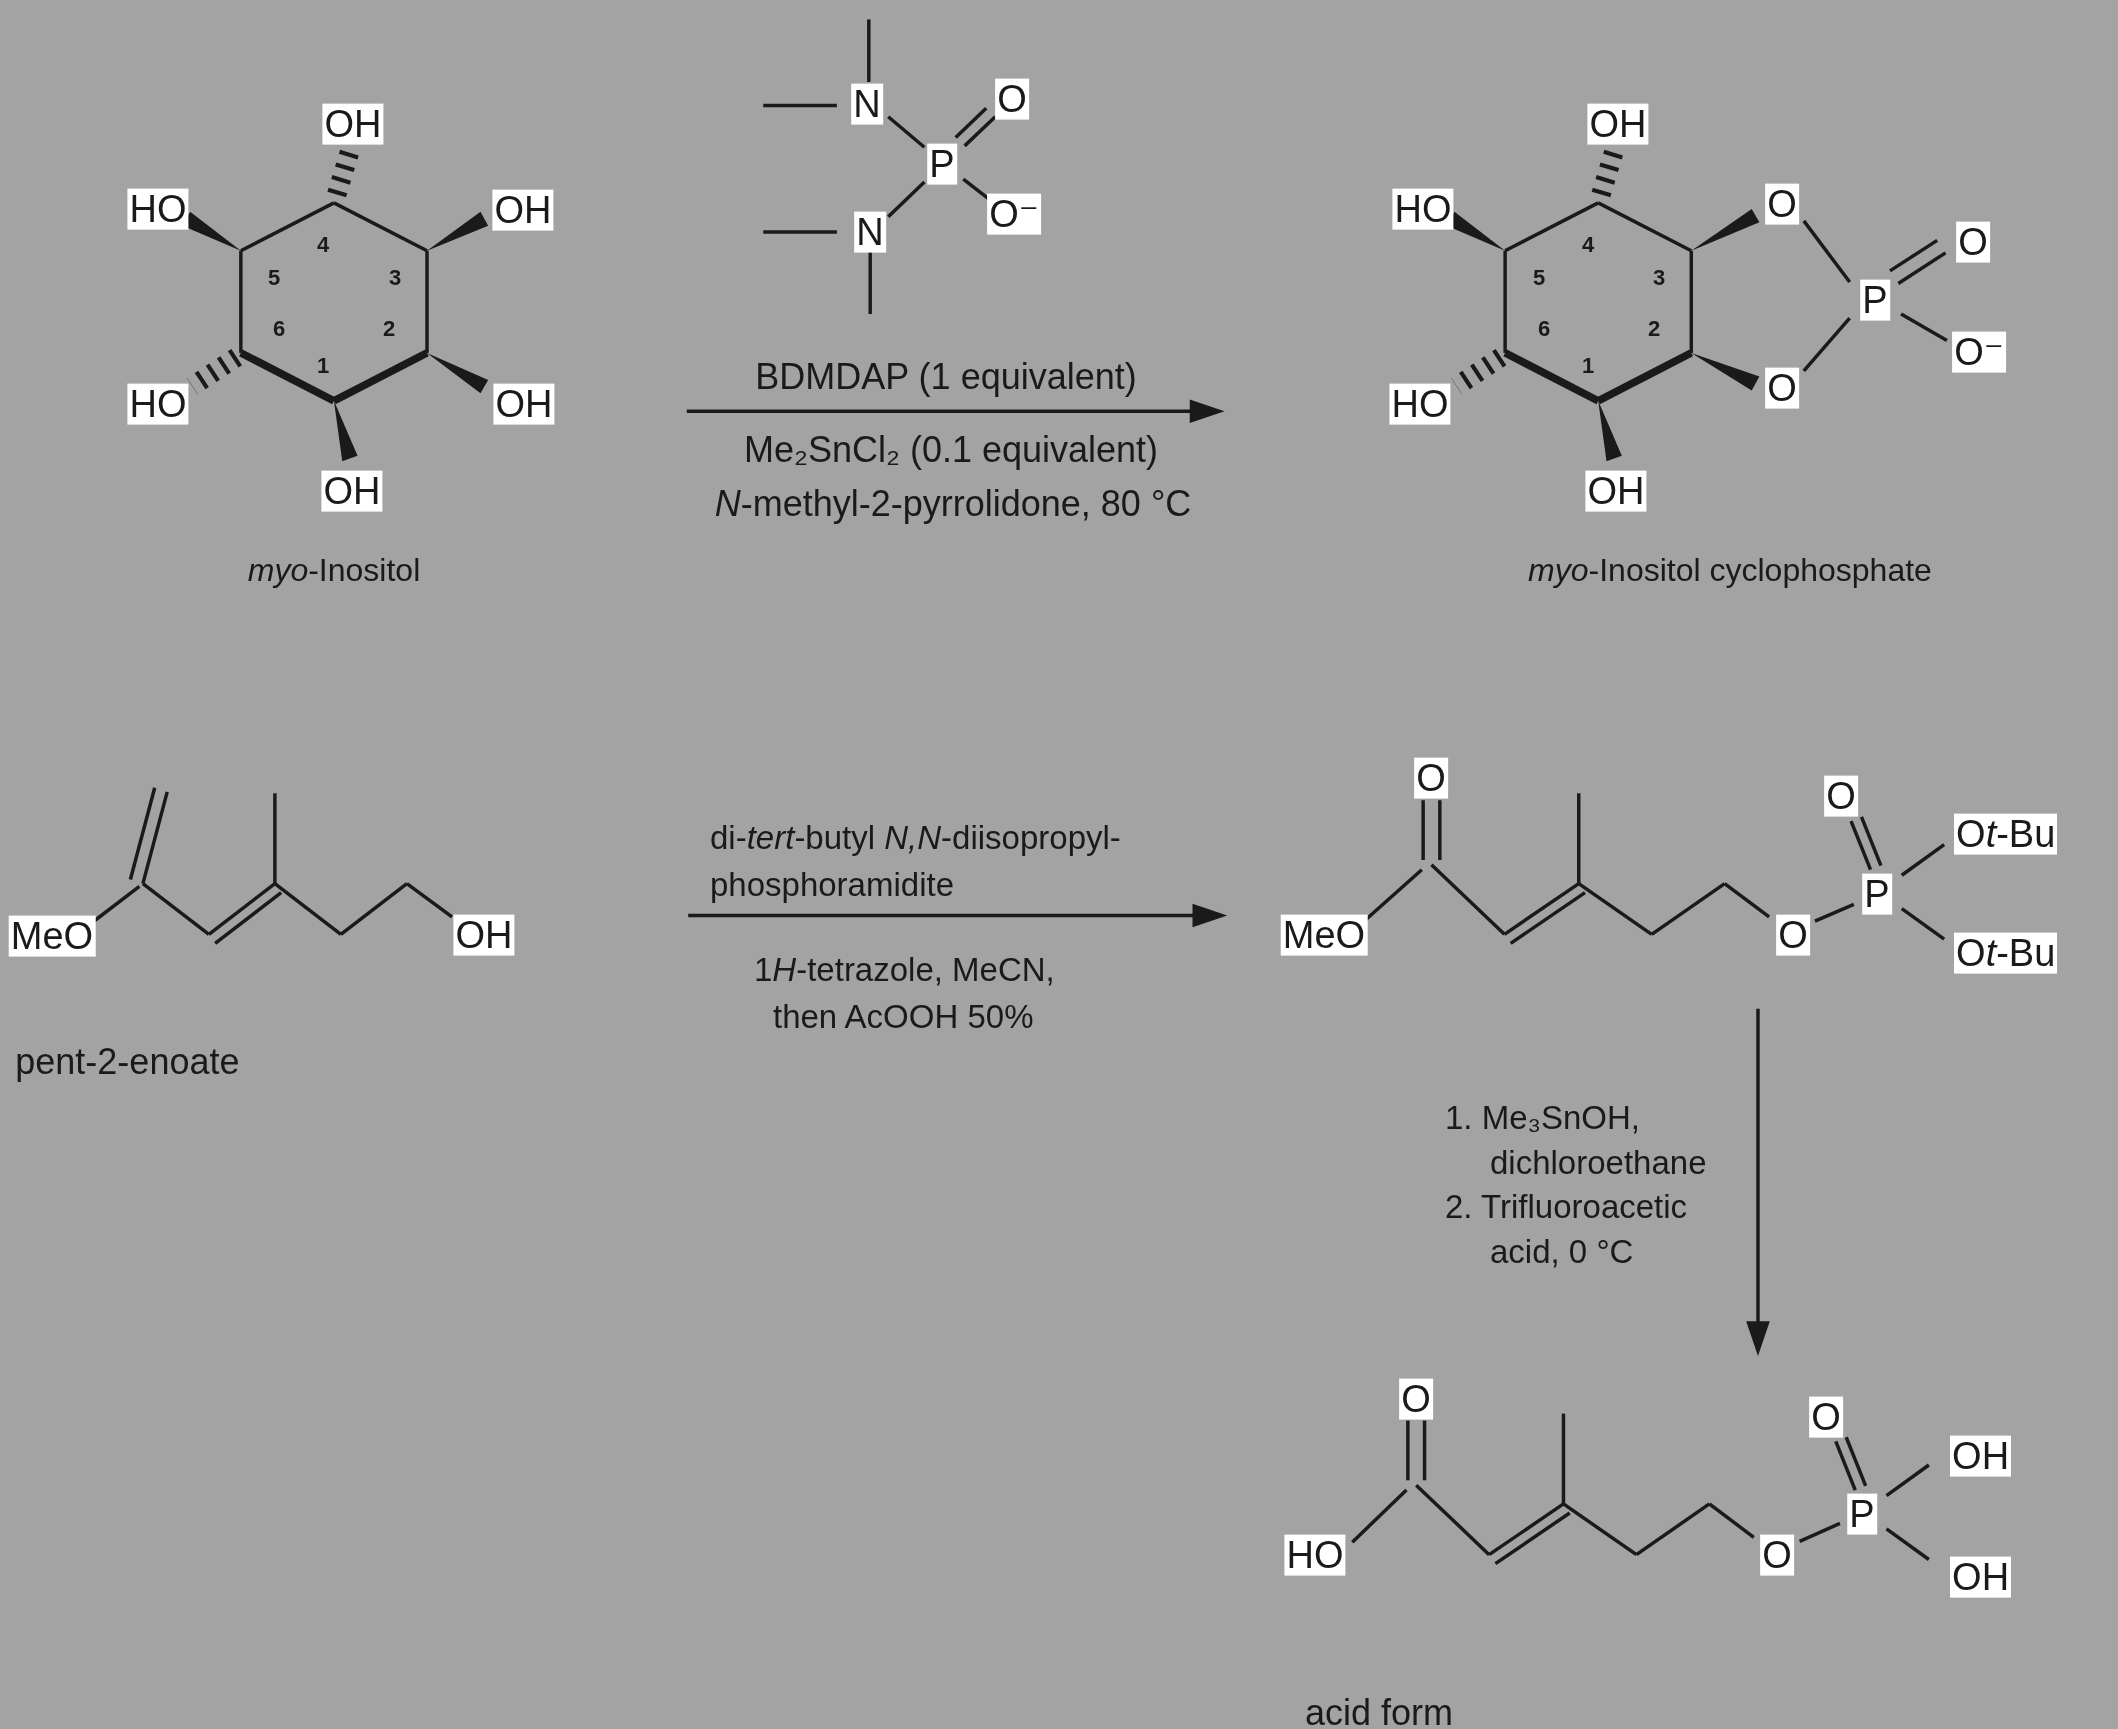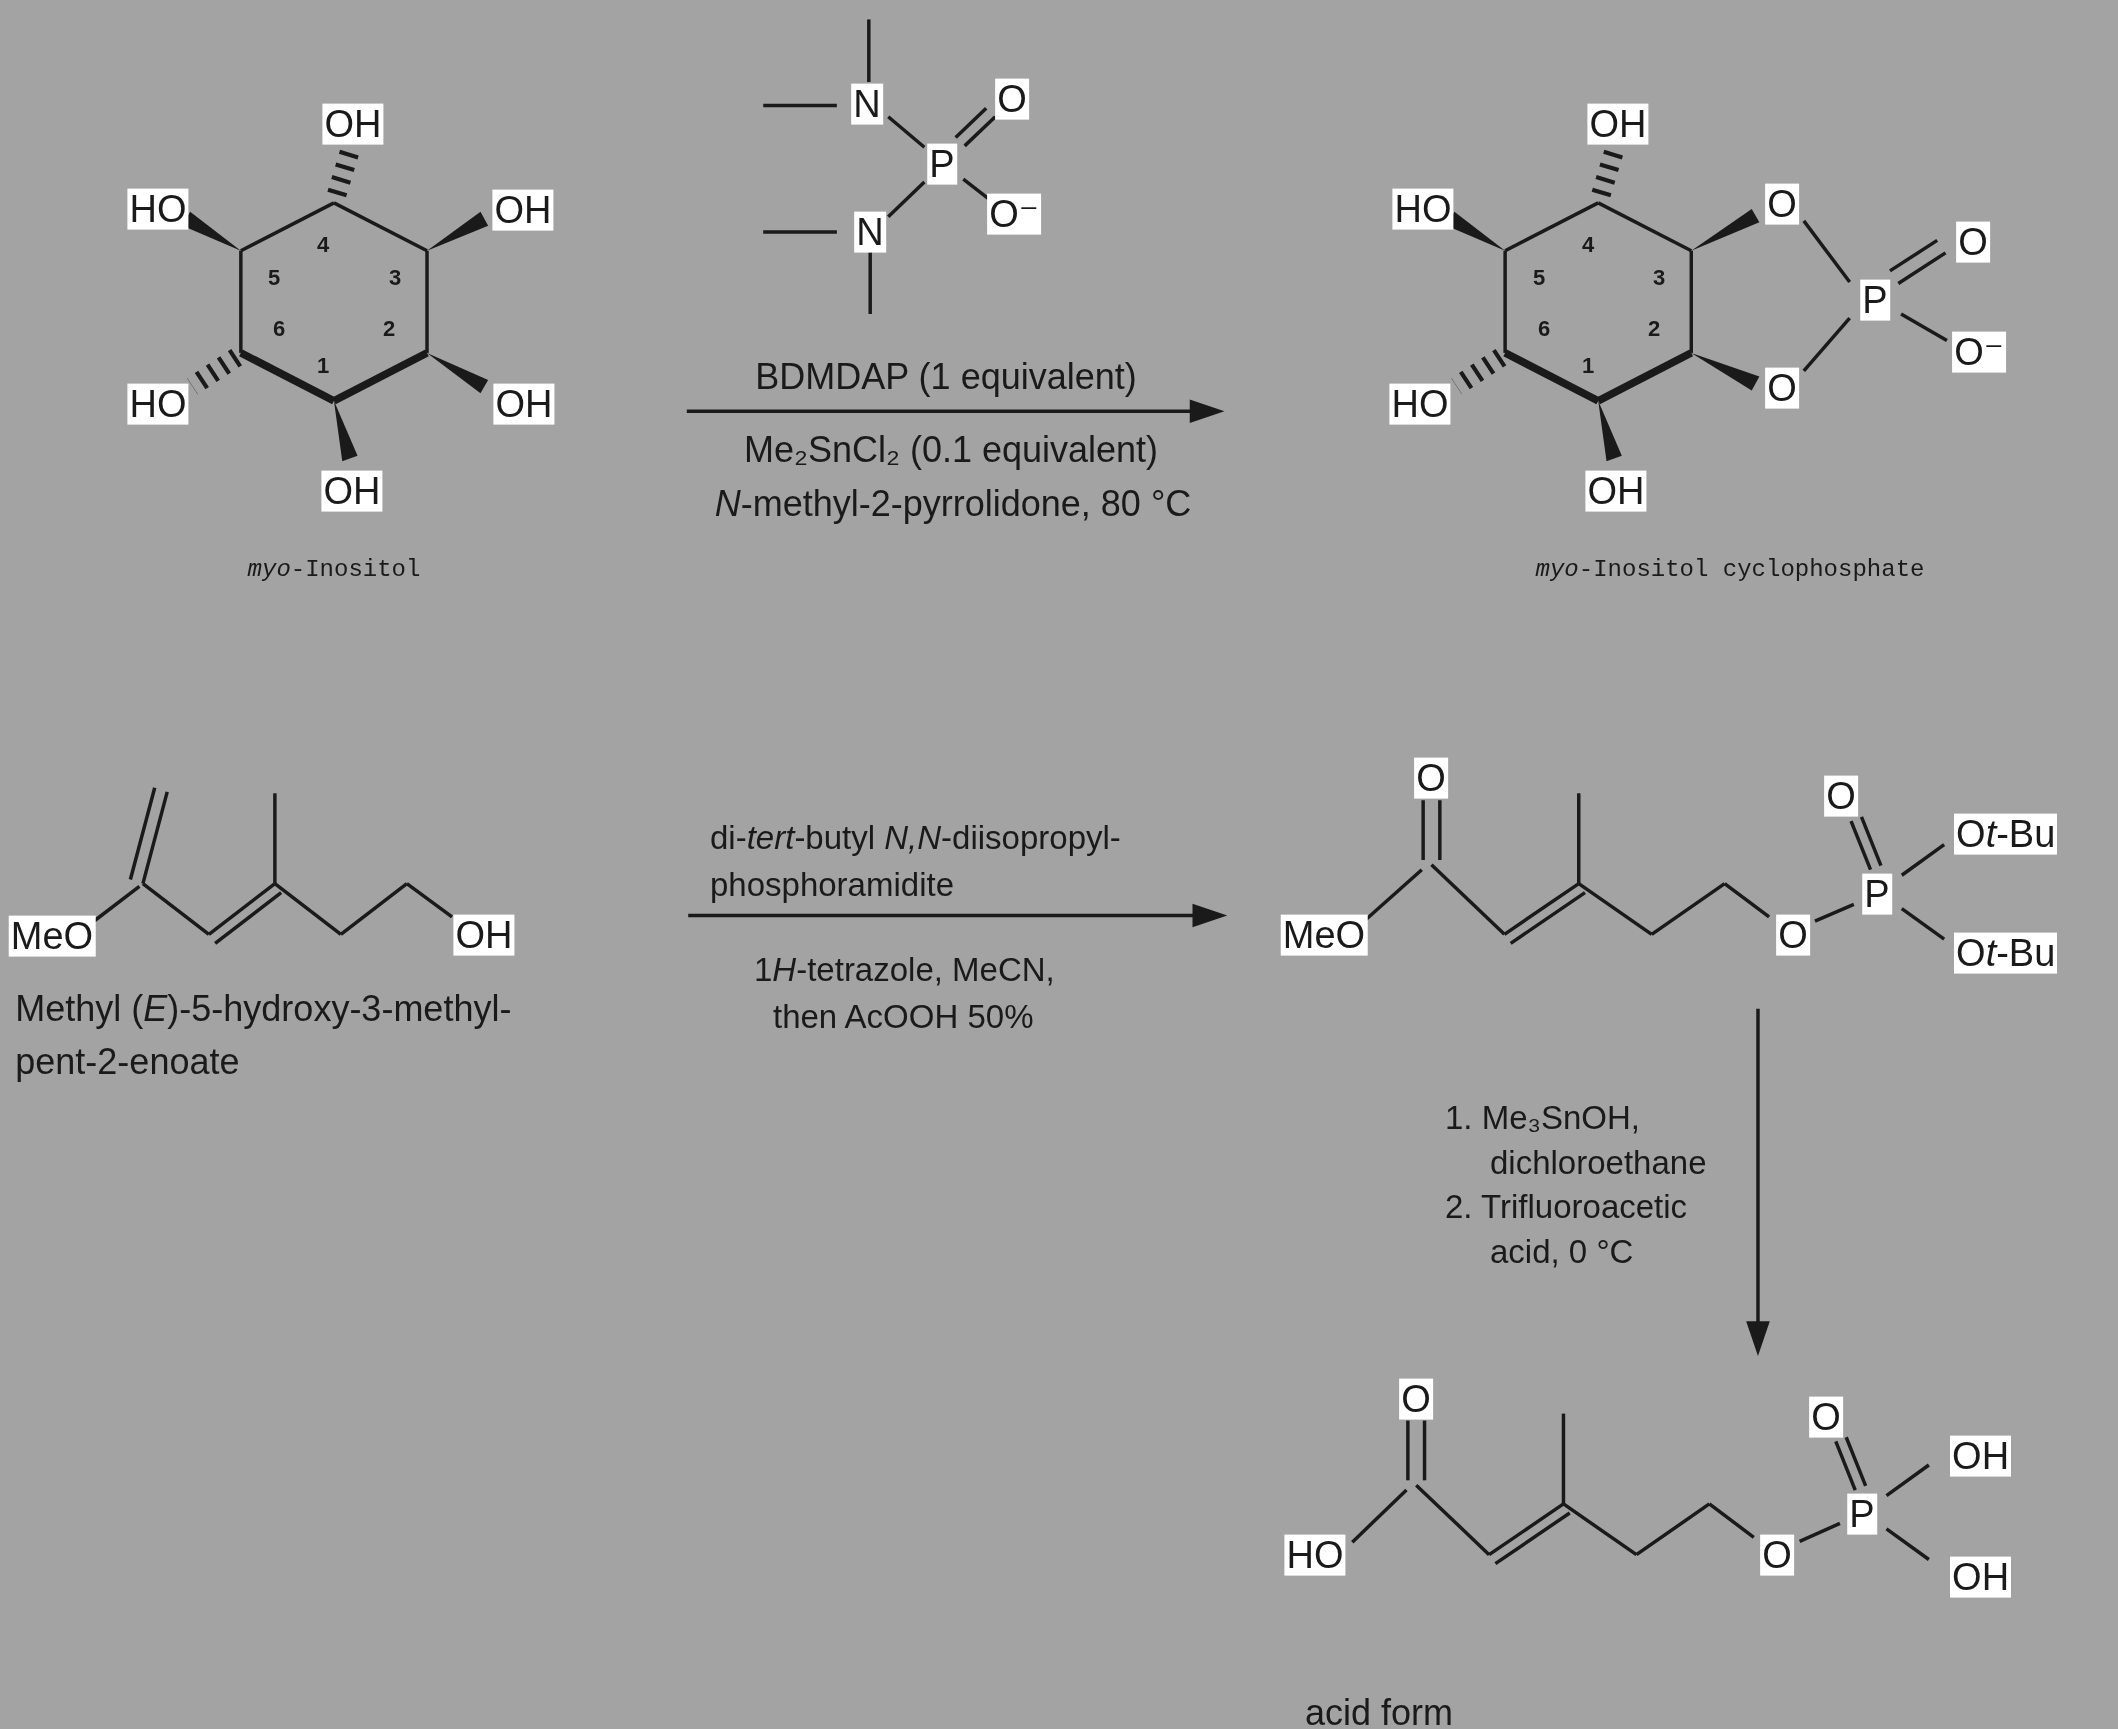--- a/index.html
+++ b/index.html
@@ -39,24 +39,23 @@
   .cond-left{
     position:absolute;
     transform:translate(0,-50%);
     font-size:33px;
     line-height:1;
     white-space:nowrap;
   }
   .name{
     position:absolute;
     transform:translate(-50%,-50%);
-    font-size:24px;
-    line-height:1;
-    white-space:nowrap;
-    font-family:Liberation Mono, monospace;
+    font-size:32px;
+    line-height:1;
+    white-space:nowrap;
   }
   .name-left{
     position:absolute;
     transform:translate(0,-50%);
     font-size:36px;
     line-height:1;
     white-space:nowrap;
   }
   .it{font-style:italic;}
 </style>
@@ -217,21 +216,20 @@
   <div class="num" style="left:1544px;top:329px">6</div>
   <div class="num" style="left:1654px;top:329px">2</div>
   <div class="num" style="left:1588px;top:366px">1</div>
 
   <div class="name" style="left:334px;top:570px"><span class="it">myo</span><span>-Inositol</span></div>
   <div class="name" style="left:1730px;top:570px"><span class="it">myo</span><span>-Inositol cyclophosphate</span></div>
 
   <div class="atom" style="left:52px;top:936px">MeO</div>
   <div class="atom" style="left:484px;top:935px">OH</div>
 
-  <div class="name-left" style="left:15.3px;top:1009px"><span>Methyl (</span><span class="it">E</span><span>)-5-hydroxy-3-methyl-</span></div>
   <div class="name-left" style="left:15.3px;top:1062px">pent-2-enoate</div>
 
   <div class="cond-left" style="left:710px;top:837px"><span>di-</span><span class="it">tert</span><span>-butyl </span><span class="it">N,N</span><span>-diisopropyl-</span></div>
   <div class="cond-left" style="left:710px;top:884px">phosphoramidite</div>
   <div class="cond-left" style="left:754px;top:969px"><span>1</span><span class="it">H</span><span>-tetrazole, MeCN,</span></div>
   <div class="cond-left" style="left:773px;top:1016px">then AcOOH 50%</div>
 
   <div class="atom" style="left:1431px;top:778px">O</div>
   <div class="atom" style="left:1324px;top:935px">MeO</div>
   <div class="atom" style="left:1793px;top:935px">O</div>

